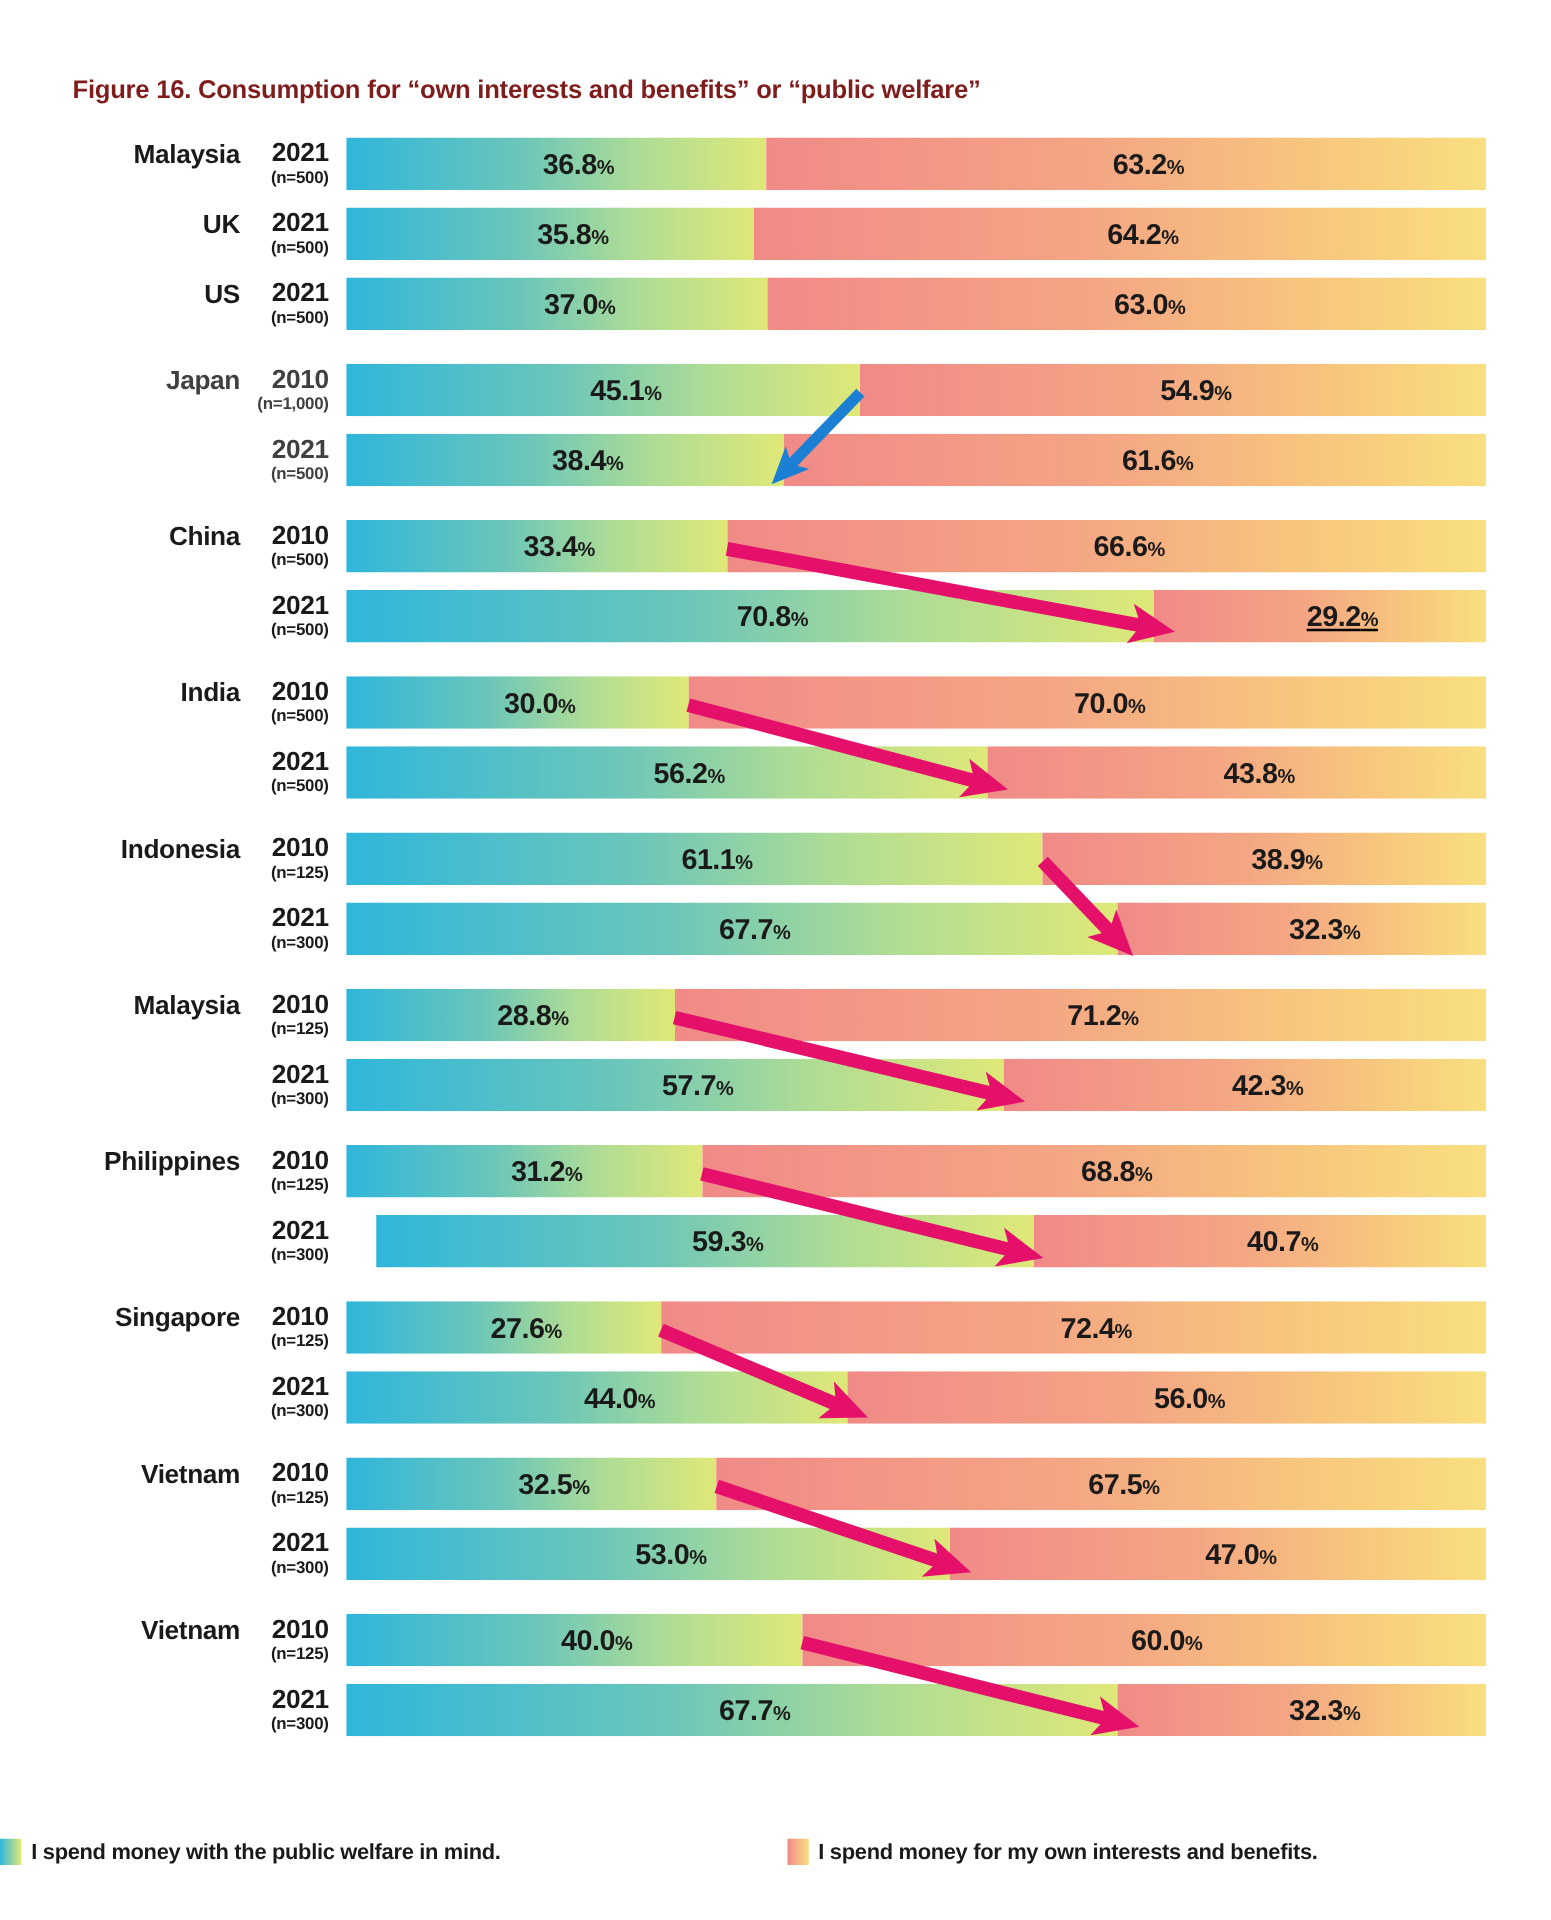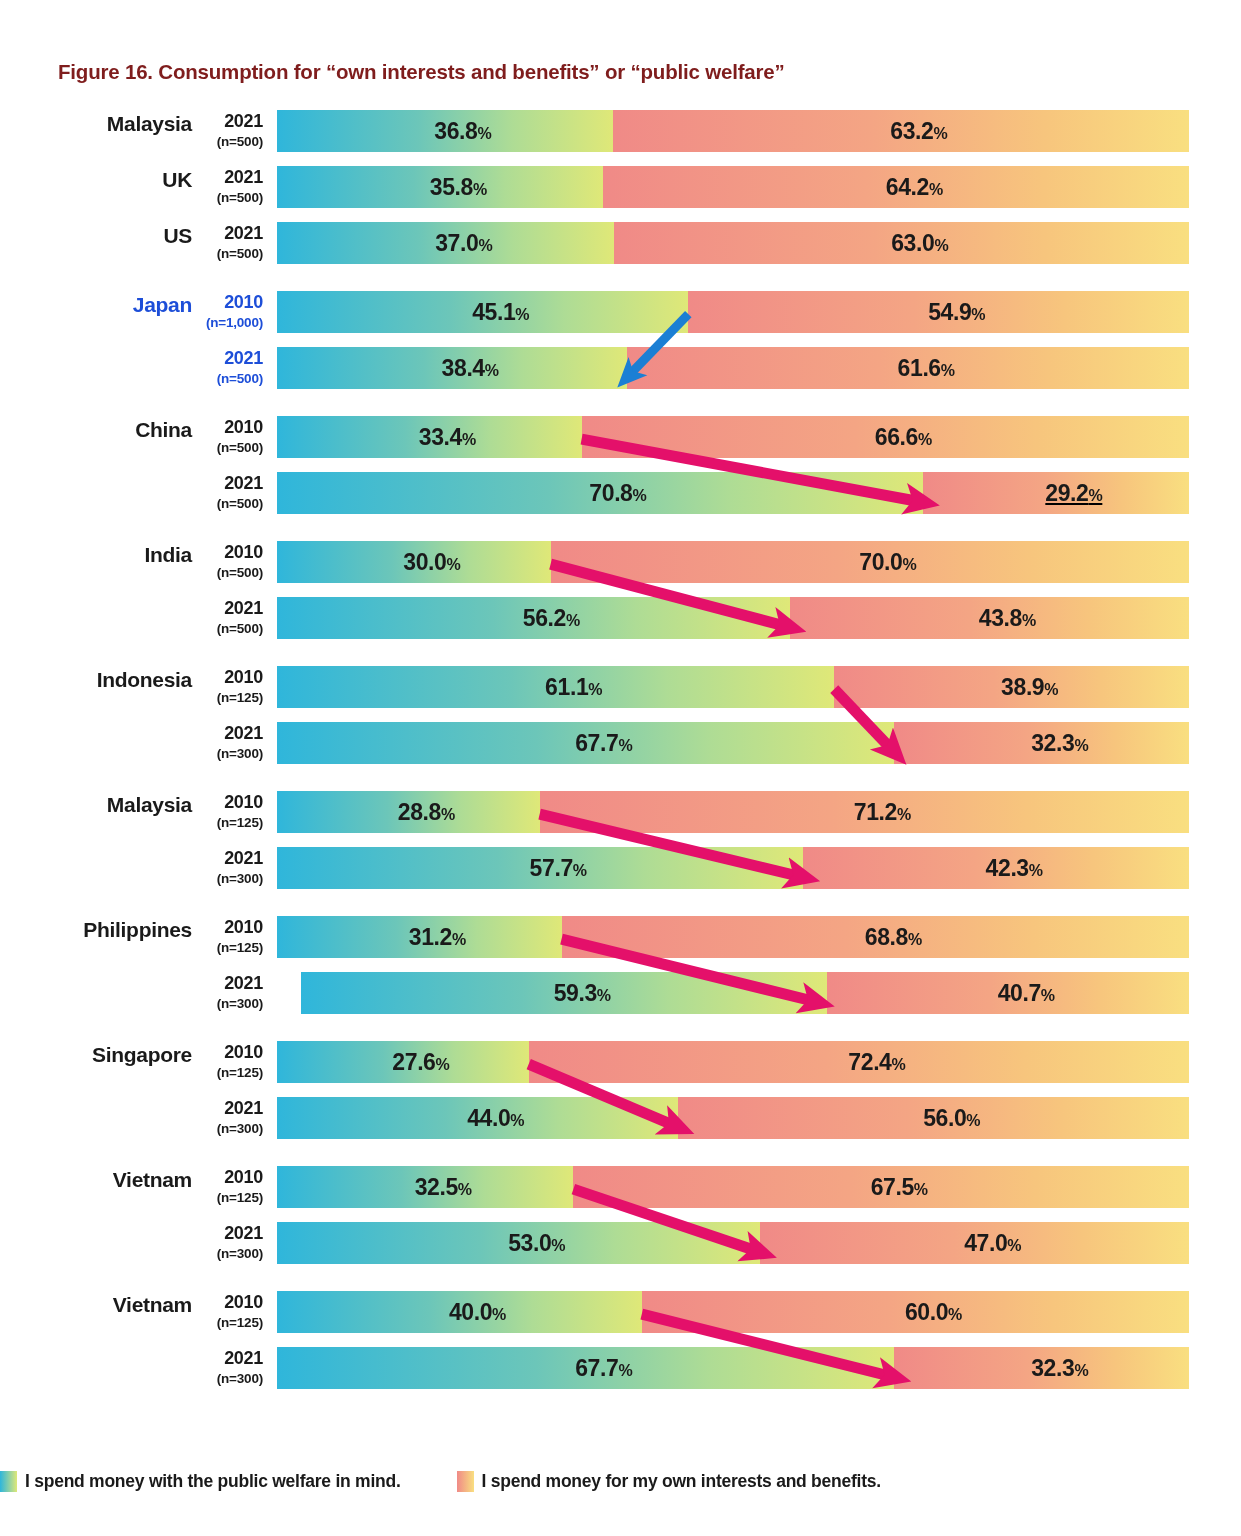--- a/index.html
+++ b/index.html
@@ -62,35 +62,35 @@
     top: 2px;
     font-size: 21px;
     font-weight: bold;
     color: #1a1a1a;
     letter-spacing: -0.3px;
   }
   .year {
     position: absolute;
     right: 9px;
     top: 1px;
-    font-size: 18px;
+    font-size: 21px;
     font-weight: bold;
     color: #1a1a1a;
     letter-spacing: -0.3px;
   }
   .nval {
     position: absolute;
     right: 9px;
     top: 24px;
     font-size: 13.5px;
     font-weight: bold;
     color: #1a1a1a;
     letter-spacing: -0.2px;
   }
-  .hl .country, .hl .year, .hl .nval { color: #1d4ed8; }
+  .hl .country, .hl .year, .hl .nval { color: #404040; }
 
   
   .bar {
     position: absolute;
     left: 277px;
     top: 0;
     width: 912px;
     height: 42px;
     display: flex;
     overflow: hidden;
@@ -128,21 +128,21 @@
     z-index: 5;
   }
 
   
   #legend {
     position: absolute;
     left: 0;
     top: 1471px;
     width: 1054px;
     display: flex;
-    justify-content: flex-start;
+    justify-content: space-between;
     gap: 56px;
   }
   .legend-item {
     display: flex;
     align-items: center;
     gap: 8px;
   }
   .swatch {
     width: 17px;
     height: 21px;

